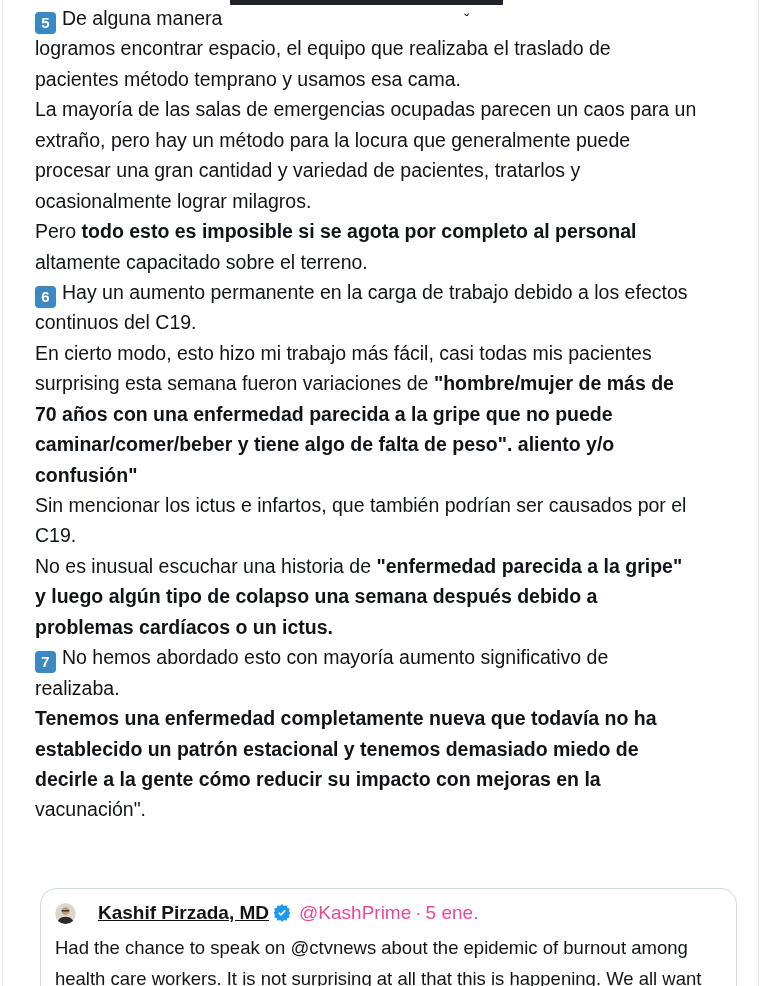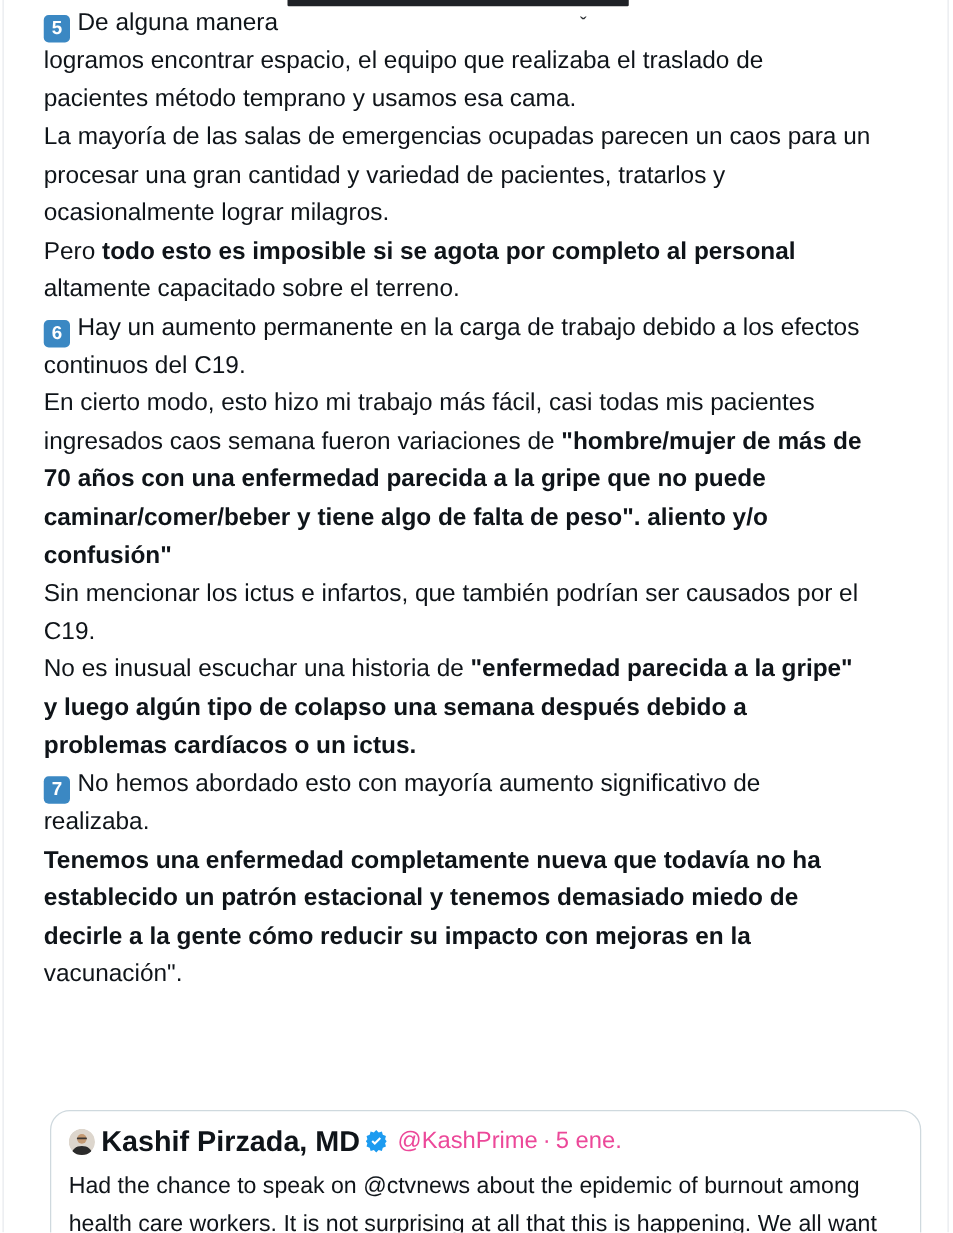--- a/index.html
+++ b/index.html
@@ -26,48 +26,49 @@
     font-size:15px;line-height:22px;vertical-align:-3px;margin-right:6px;
   }
   .card{
     position:absolute;left:40px;top:888px;width:697px;height:125px;
     box-sizing:border-box;border:1px solid #cfd9de;border-radius:16px;
     padding:12px 14px 0 14px;background:#ffffff;
   }
   .card-head{display:flex;align-items:center;height:24px;}
   .avatar{width:21px;height:21px;border-radius:50%;overflow:hidden;flex:0 0 21px;display:block;}
   .avatar svg{display:block;}
-  .name{font-weight:700;font-size:23px;color:#0f1419;margin-left:5px;white-space:nowrap;}
+  .name{font-weight:700;font-size:19px;color:#0f1419;margin-left:22px;white-space:nowrap;text-decoration:underline;}
   .verified{width:20px;height:20px;margin-left:3px;flex:0 0 20px;display:flex;align-items:center;}
   .meta{color:#ec4899;font-size:19px;margin-left:7px;white-space:nowrap;}
   .meta .sep{margin:0 4px;}
   .card-body{margin-top:7px;font-size:18.5px;color:#0f1419;line-height:31px;}
   .card-body div{white-space:nowrap;}
 </style>
 </head>
 <body>
 
 <div class="edge edge-left"></div>
 <div class="edge edge-right"></div>
 <div class="topbar"></div>
 <span class="stray">ˇ</span>
 
 <div class="thread">
   <div class="ln"><span class="kc">5</span><span>De alguna manera</span></div>
   <div class="ln"><span>logramos encontrar espacio, el equipo que realizaba el traslado de</span></div>
   <div class="ln"><span>pacientes método temprano y usamos esa cama.</span></div>
   <div class="ln"><span>La mayoría de las salas de emergencias ocupadas parecen un caos para un</span></div>
+  <div class="ln"><span>extraño, pero hay un método para la locura que generalmente puede</span></div>
   <div class="ln"><span>procesar una gran cantidad y variedad de pacientes, tratarlos y</span></div>
   <div class="ln"><span>ocasionalmente lograr milagros.</span></div>
   <div class="ln"><span>Pero </span><span class="b">todo esto es imposible si se agota por completo al personal</span></div>
   <div class="ln"><span>altamente capacitado sobre el terreno.</span></div>
   <div class="ln"><span class="kc">6</span><span>Hay un aumento permanente en la carga de trabajo debido a los efectos</span></div>
   <div class="ln"><span>continuos del C19.</span></div>
   <div class="ln"><span>En cierto modo, esto hizo mi trabajo más fácil, casi todas mis pacientes</span></div>
-  <div class="ln"><span>ingresados caos semana fueron variaciones de </span><span class="b">"hombre/mujer de más de</span></div>
+  <div class="ln"><span>surprising esta semana fueron variaciones de </span><span class="b">"hombre/mujer de más de</span></div>
   <div class="ln"><span class="b">70 años con una enfermedad parecida a la gripe que no puede</span></div>
   <div class="ln"><span class="b">caminar/comer/beber y tiene algo de falta de peso". aliento y/o</span></div>
   <div class="ln"><span class="b">confusión"</span></div>
   <div class="ln"><span>Sin mencionar los ictus e infartos, que también podrían ser causados por el</span></div>
   <div class="ln"><span>C19.</span></div>
   <div class="ln"><span>No es inusual escuchar una historia de </span><span class="b">"enfermedad parecida a la gripe"</span></div>
   <div class="ln"><span class="b">y luego algún tipo de colapso una semana después debido a</span></div>
   <div class="ln"><span class="b">problemas cardíacos o un ictus.</span></div>
   <div class="ln"><span class="kc">7</span><span>No hemos abordado esto con mayoría aumento significativo de</span></div>
   <div class="ln"><span>realizaba.</span></div>

